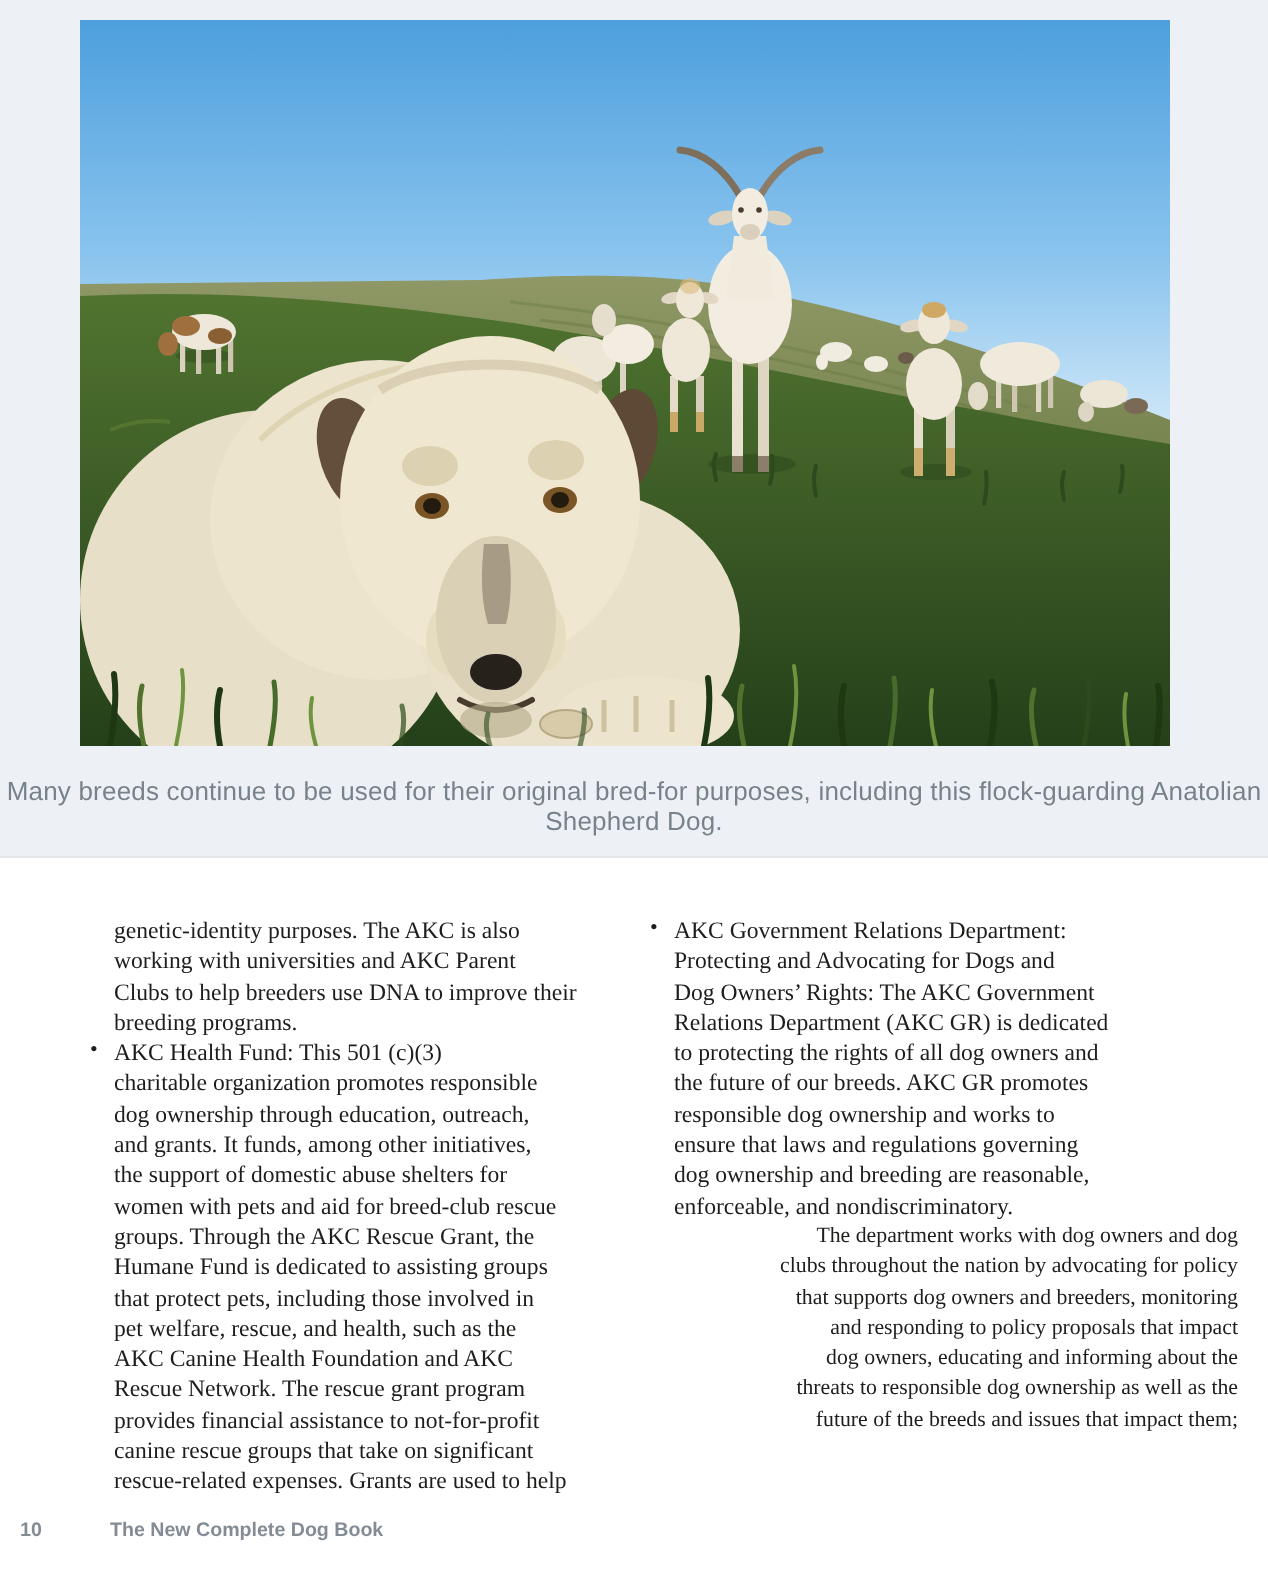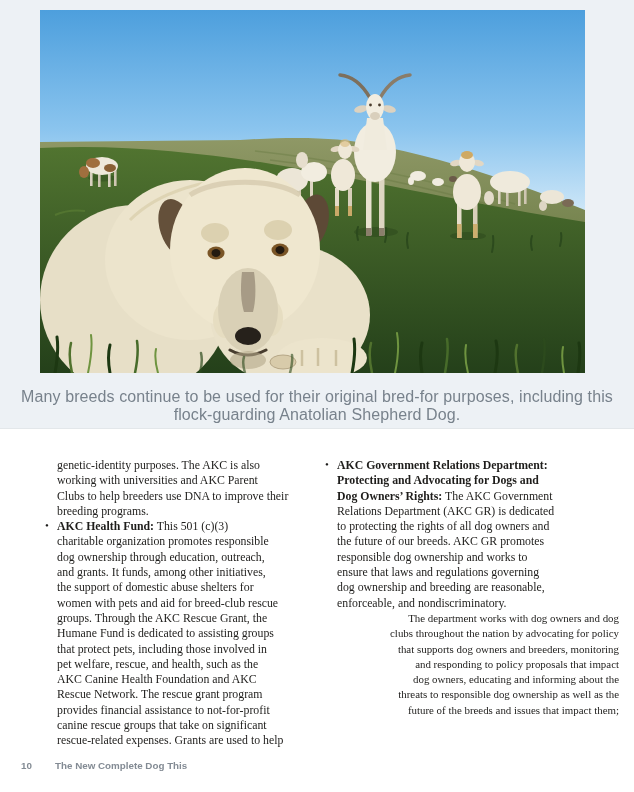--- a/index.html
+++ b/index.html
@@ -13,44 +13,44 @@
     background:var(--band-bg,#edf1f5);
     border-bottom:1px solid #e3e7ea;
   }
   .photo{
     position:absolute;left:40px;top:10px;width:545px;height:363px;display:block;
   }
   .caption{
     position:absolute;left:0;top:388px;width:634px;
     text-align:center;
     font-family:"Liberation Sans", sans-serif;
-    font-size:16px;letter-spacing:.1px;
+    font-size:13px;letter-spacing:.1px;
     color:var(--caption-text,#78828c);
   }
   .col{
     position:absolute;top:458px;
     font-size:11.8px;line-height:15.3px;
     color:var(--body-text,#1e1d1b);
   }
   .col-left{left:57px;width:280px;}
   .col-right{left:337px;width:282px;}
   .col p{margin:0;padding:0;}
   .t{white-space:pre-line;}
-  .b{font-weight:bold;}
+  .b{font-weight:normal;}
   .bullet-item{position:relative;}
   .bullet{position:absolute;left:-12px;top:-1px;font-size:11px;}
   .indent{text-indent:12px;}
   .small{font-size:10.9px;line-height:15.3px;text-align:right;}
   .footer{
     position:absolute;left:0;top:760px;width:634px;
     font-family:"Liberation Sans", sans-serif;
     font-weight:bold;font-size:9.8px;
     color:var(--footer-text,#838b94);
   }
-  .page-num{position:absolute;left:10px;top:0;margin-left:11px;}
+  .page-num{position:absolute;left:10px;top:0;}
   .book-title{position:absolute;left:55px;top:0;}
 </style>
 </head>
 <body>
 
 <div>
 
   <div class="top-band">
 
     <svg class="photo" viewBox="0 0 545 363" preserveAspectRatio="none">
@@ -284,16 +284,16 @@
 clubs throughout the nation by advocating for policy
 that supports dog owners and breeders, monitoring
 and responding to policy proposals that impact
 dog owners, educating and informing about the
 threats to responsible dog ownership as well as the
 future of the breeds and issues that impact them;</span></p>
   </div>
 
   <div class="footer">
     <span class="page-num">10</span>
-    <span class="book-title">The New Complete Dog This</span>
+    <span class="book-title">The New Complete Dog Book</span>
   </div>
 
 </div>
 
 </body></html>

